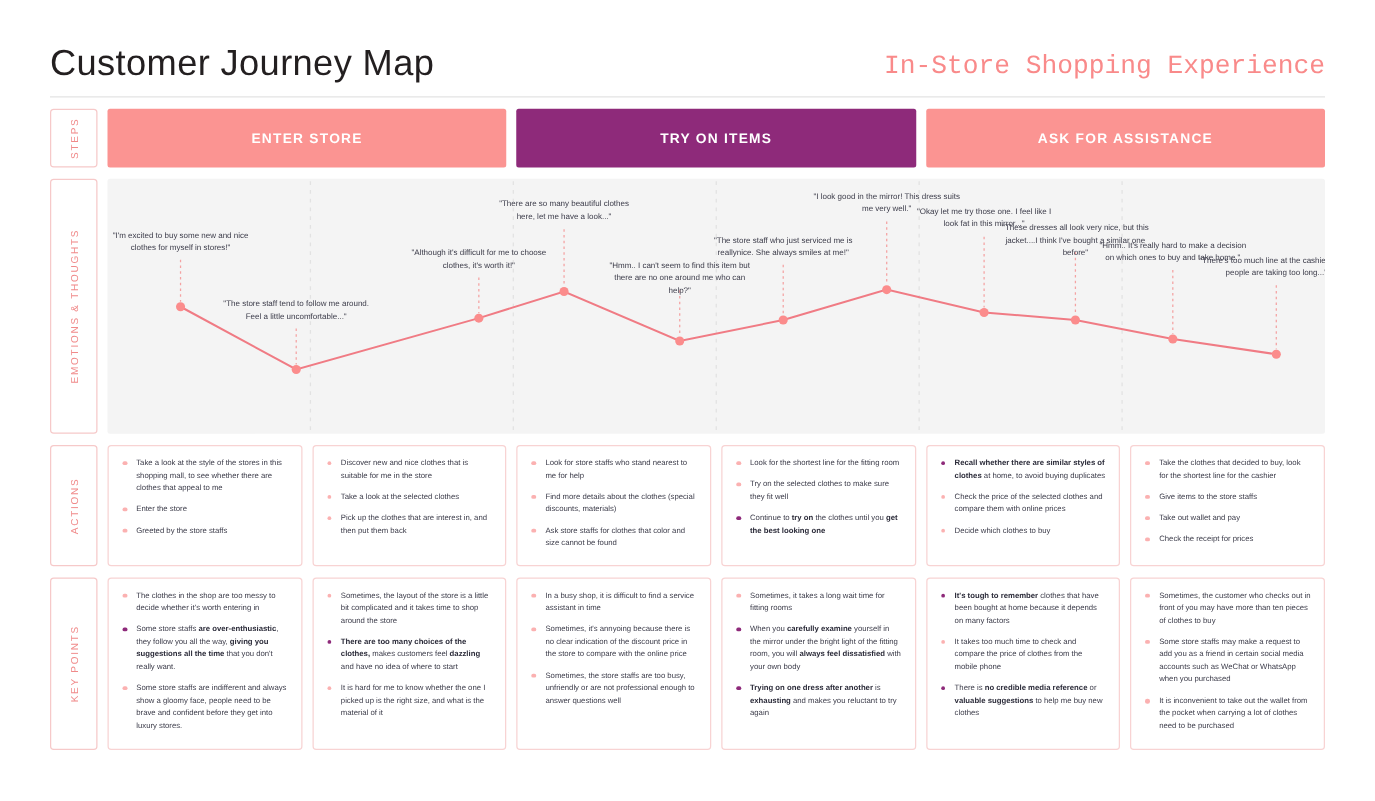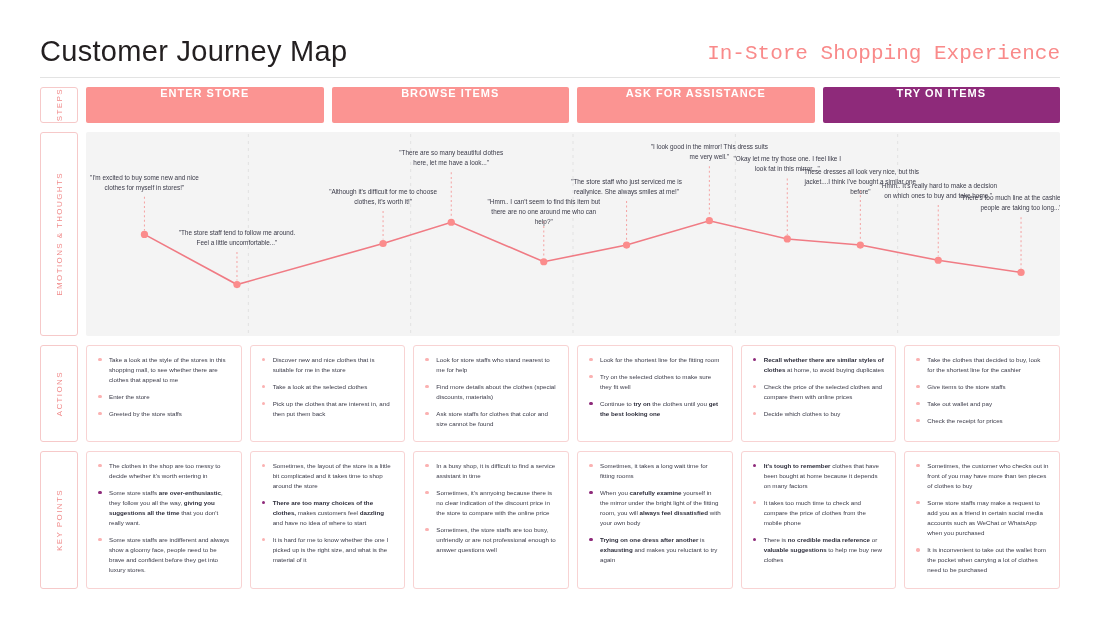--- a/index.html
+++ b/index.html
@@ -29,22 +29,22 @@
   .rowlabel span{
     writing-mode:vertical-rl;transform:rotate(180deg);
     font-size:8px;letter-spacing:1.4px;color:#f08a8a;font-weight:400;white-space:nowrap;
   }
   .cols{display:flex;flex:1;gap:8px;}
   .col{flex:1;min-width:0;}
 
   
   .steps .col{
     border-radius:2px;
-    height:36px;
-    display:flex;justify-content:center;
+    height:47px;
+    display:flex;align-items:center;justify-content:center;
   }
   .step-pink{background:#fb9492;}
   .step-purple{background:#8e2a7a;}
   .step-label{color:#ffffff;font-size:11px;font-weight:700;letter-spacing:1px;text-align:center;}
 
   
   .emotions-wrap{flex:1;position:relative;background:#f4f4f4;border-radius:2px;height:204px;overflow:hidden;}
   .emotions-wrap svg{position:absolute;inset:0;width:100%;height:100%;}
   .quote{
     position:absolute;
@@ -86,28 +86,25 @@
   <div class="hr"></div>
 
   <div class="row steps">
     <div class="rowlabel">
       <span>STEPS</span>
     </div>
     <div class="cols" id="steps-cols">
         <div class="col step-pink">
           <div class="step-label">ENTER STORE</div>
         </div>
-        <div class="col step-pink">
-          <div class="step-label">BROWSE ITEMS</div>
+        <div class="col step-purple">
+          <div class="step-label">TRY ON ITEMS</div>
         </div>
         <div class="col step-pink">
           <div class="step-label">ASK FOR ASSISTANCE</div>
-        </div>
-        <div class="col step-purple">
-          <div class="step-label">TRY ON ITEMS</div>
         </div>
       </div>
   </div>
 
   <div class="row emotions">
     <div class="rowlabel">
       <span>EMOTIONS &amp; THOUGHTS</span>
     </div>
     <div class="emotions-wrap" id="emotions-wrap">
         <svg viewBox="0 0 962 204" preserveAspectRatio="none">

